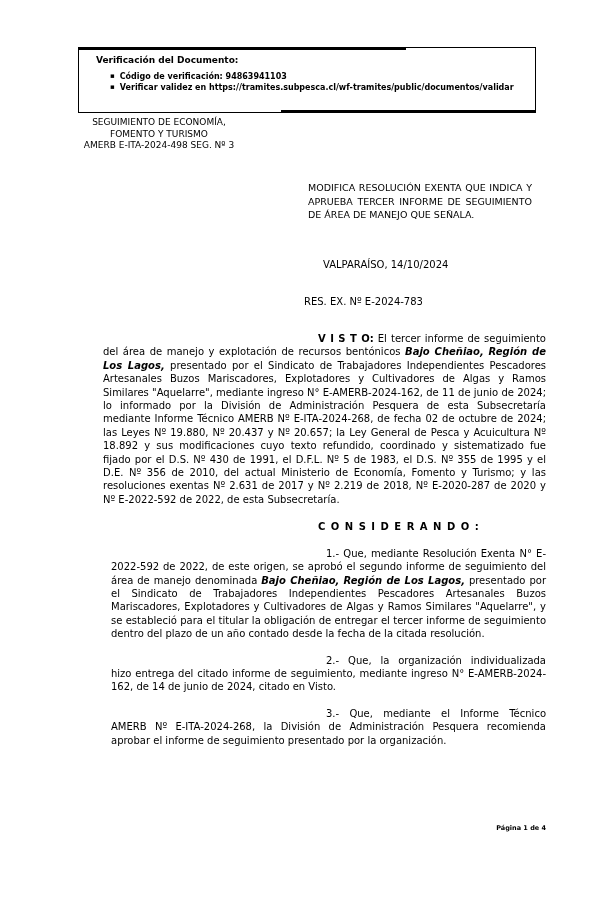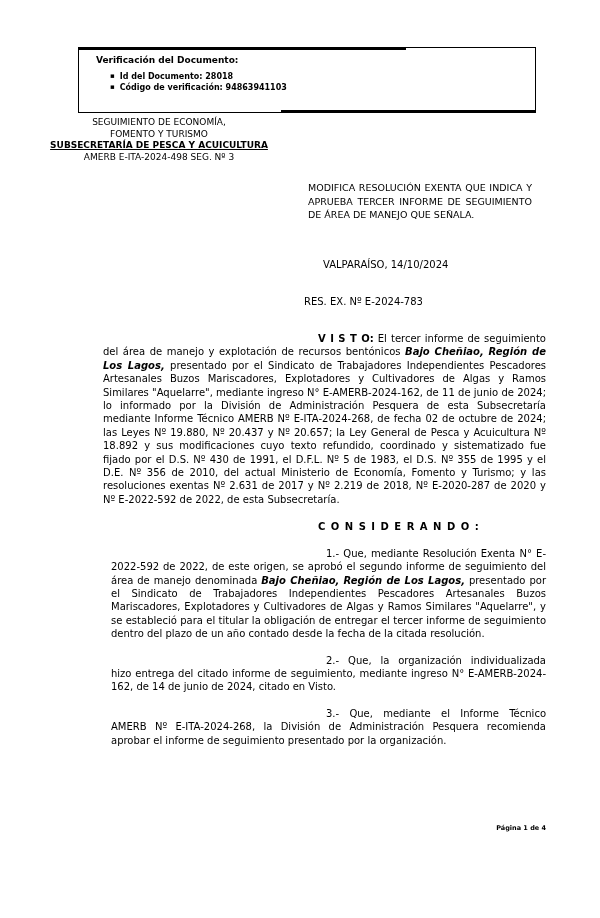--- a/index.html
+++ b/index.html
@@ -103,29 +103,28 @@
 </head>
 <body>
 
 <div class="page">
 
   <div class="verify-box">
     <div class="bar-top"></div>
     <div class="bar-bottom"></div>
     <div class="verify-title">Verificación del Documento:</div>
     <ul class="verify-list">
-      <li><span class="bullet">▪</span><span>Id del Documento: 28018</span></li>
       <li><span class="bullet">▪</span><span>Código de verificación: 94863941103</span></li>
+      <li><span class="bullet">▪</span><span>Verificar validez en https://tramites.subpesca.cl/wf-tramites/public/documentos/validar</span></li>
     </ul>
   </div>
 
   <div class="letterhead">
     <div>SEGUIMIENTO DE ECONOMÍA,</div>
     <div>FOMENTO Y TURISMO</div>
-    <div class="subsecretaria">SUBSECRETARÍA DE PESCA Y ACUICULTURA</div>
     <div>AMERB E-ITA-2024-498 SEG. Nº 3</div>
   </div>
 
   <div class="subject">MODIFICA RESOLUCIÓN EXENTA QUE INDICA Y APRUEBA TERCER INFORME DE SEGUIMIENTO DE ÁREA DE MANEJO QUE SEÑALA.</div>
   <div class="place-date">VALPARAÍSO, 14/10/2024</div>
   <div class="res-number">RES. EX. Nº E-2024-783</div>
 
   <div class="doc-body">
 
     <p><span class="heading-bold">V I S T O:</span><span> El tercer informe de seguimiento del área de manejo y explotación de recursos bentónicos </span><span class="highlight">Bajo Cheñiao, Región de Los Lagos,</span><span> presentado por el Sindicato de Trabajadores Independientes Pescadores Artesanales Buzos Mariscadores, Explotadores y Cultivadores de Algas y Ramos Similares "Aquelarre", mediante ingreso N° E-AMERB-2024-162, de 11 de junio de 2024; lo informado por la División de Administración Pesquera de esta Subsecretaría mediante Informe Técnico AMERB Nº E-ITA-2024-268, de fecha 02 de octubre de 2024; las Leyes Nº 19.880, Nº 20.437 y Nº 20.657; la Ley General de Pesca y Acuicultura Nº 18.892 y sus modificaciones cuyo texto refundido, coordinado y sistematizado fue fijado por el D.S. Nº 430 de 1991, el D.F.L. Nº 5 de 1983, el D.S. Nº 355 de 1995 y el D.E. Nº 356 de 2010, del actual Ministerio de Economía, Fomento y Turismo; y las resoluciones exentas Nº 2.631 de 2017 y Nº 2.219 de 2018, Nº E-2020-287 de 2020 y Nº E-2022-592 de 2022, de esta Subsecretaría.</span></p>

